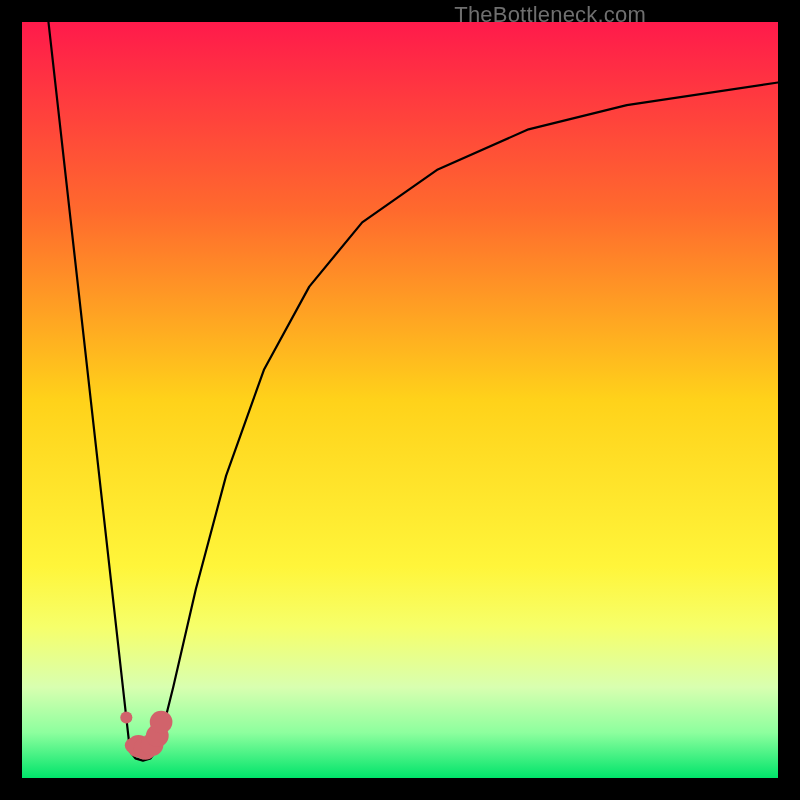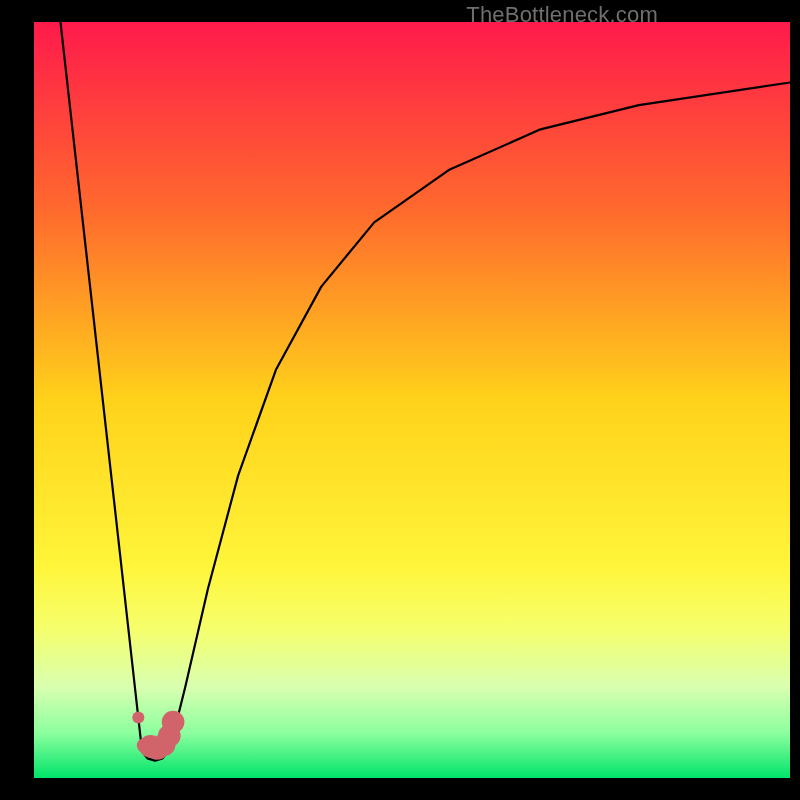--- a/index.html
+++ b/index.html
@@ -6,21 +6,21 @@
     margin: 0;
     padding: 0;
     width: 800px;
     height: 800px;
     overflow: hidden;
     background: #000;
     font-family: Arial, Helvetica, sans-serif;
   }
   .frame {
     position: absolute;
-    top: 0; left: 12px;
+    top: 0; left: 0;
     width: 660px; height: 800px;
     background: #000;
   }
   .plot {
     position: absolute;
     top: 22px;
     left: 22px;
     width: 756px;
     height: 756px;
     overflow: hidden;

